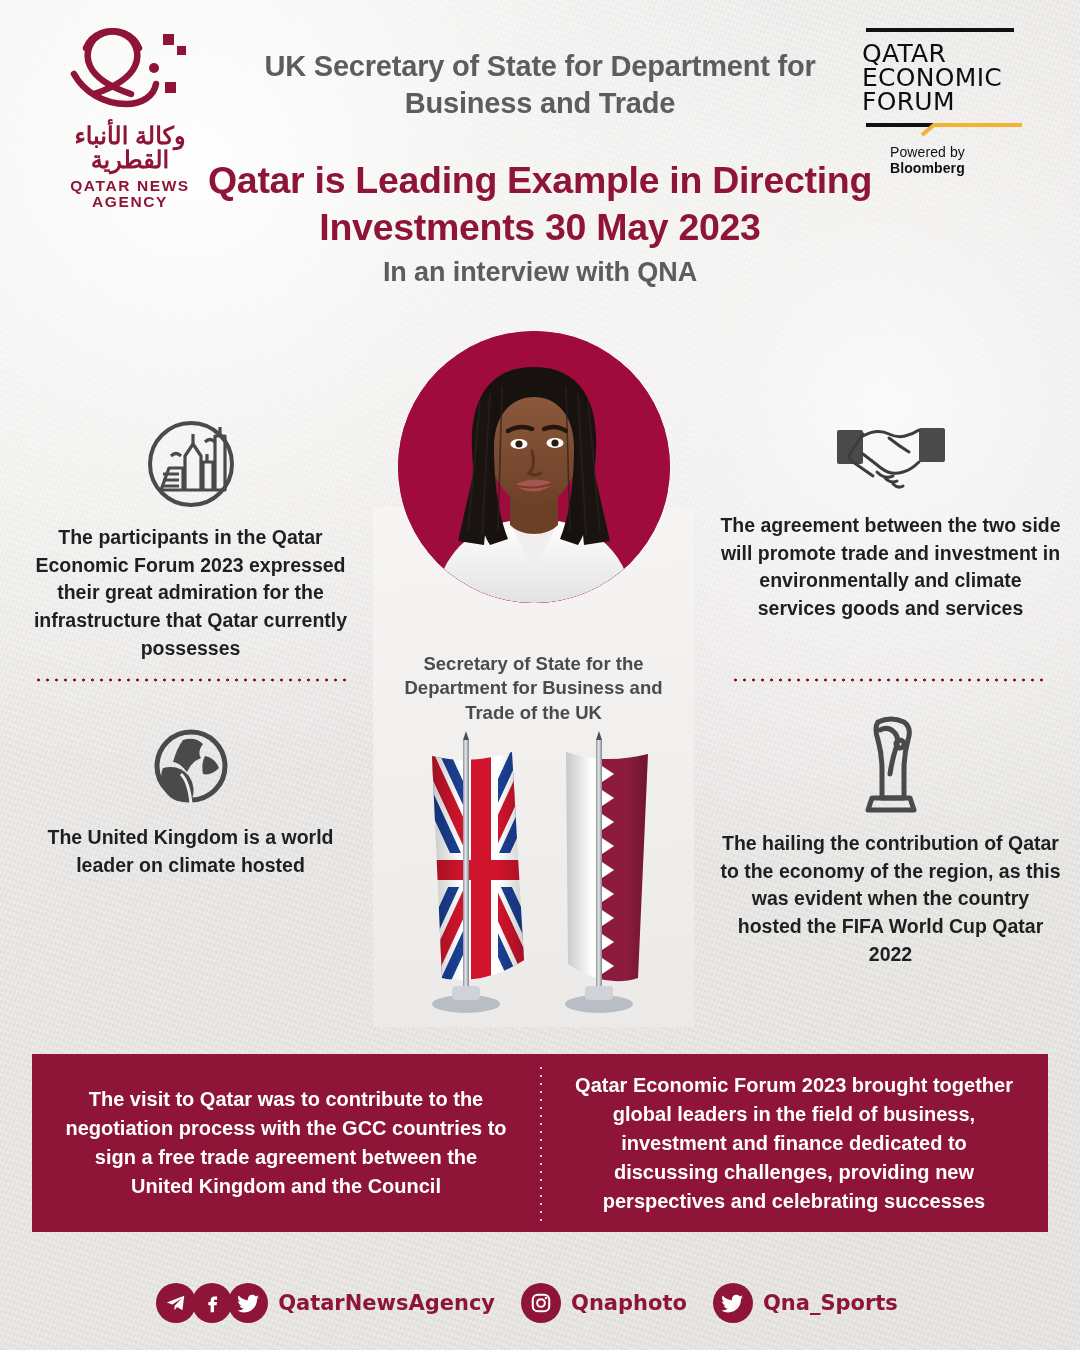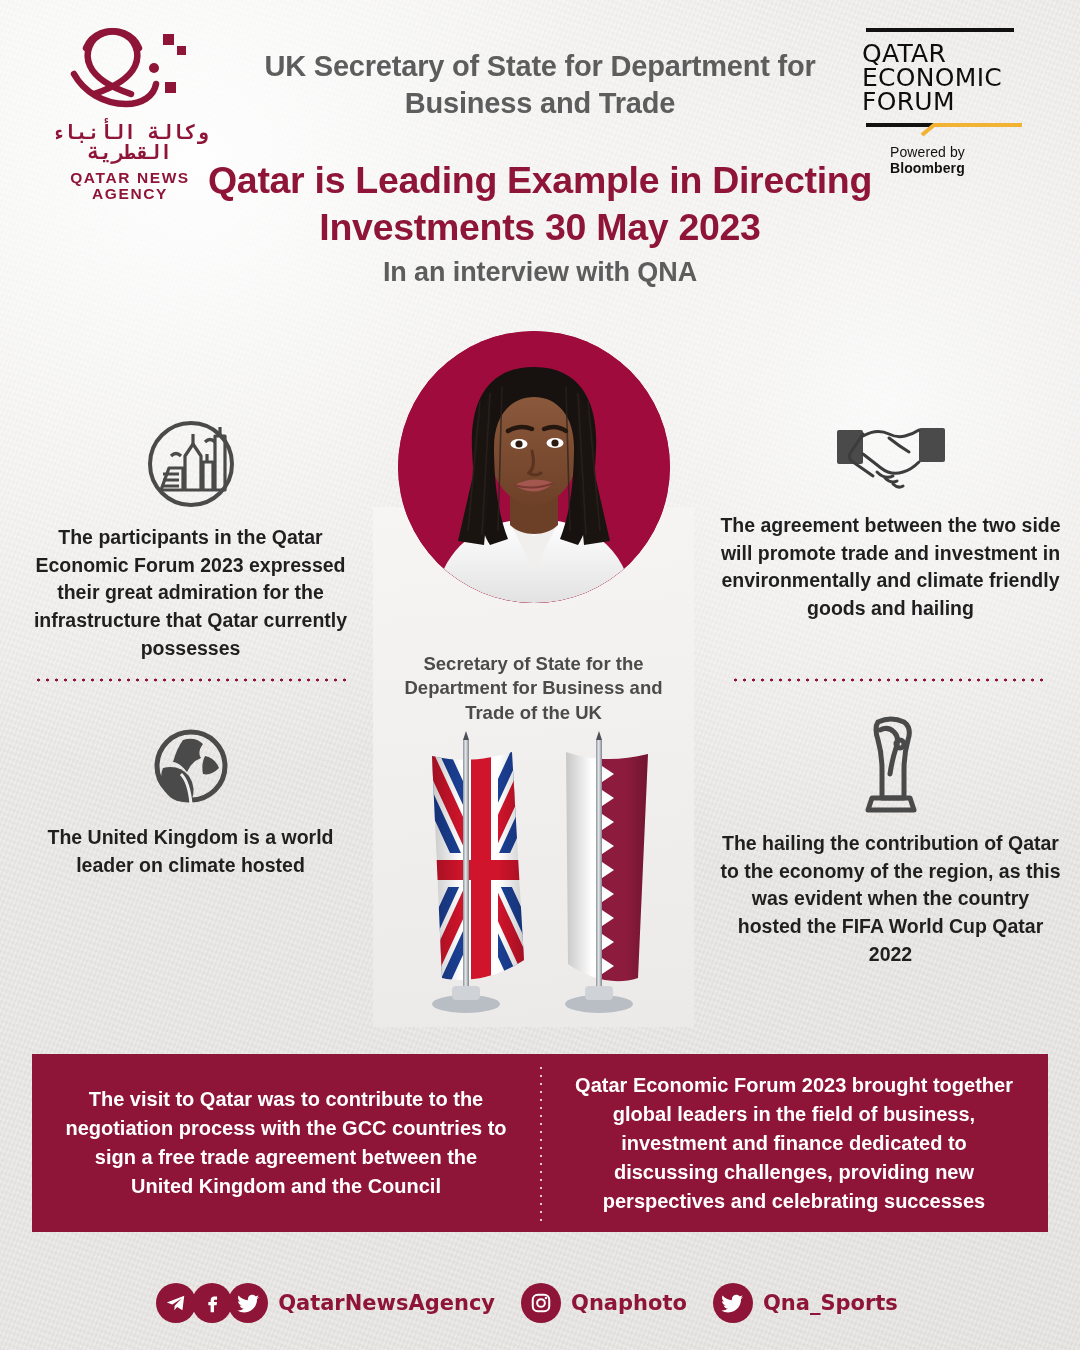--- a/index.html
+++ b/index.html
@@ -14,21 +14,21 @@
     background:
       radial-gradient(circle at 18% 12%, rgba(255,255,255,.95), rgba(255,255,255,0) 42%),
       radial-gradient(circle at 82% 30%, rgba(255,255,255,.8), rgba(255,255,255,0) 38%),
       repeating-linear-gradient(112deg, rgba(0,0,0,.022) 0 2px, rgba(255,255,255,.03) 2px 4px),
       repeating-linear-gradient(18deg, rgba(0,0,0,.018) 0 3px, rgba(255,255,255,.025) 3px 6px),
       linear-gradient(150deg,#f4f3f1 0%,#edebe9 45%,#e9e7e4 100%);
   }
   
   .qna-logo{position:absolute;left:44px;top:22px;width:172px;height:152px;text-align:center;}
   .qna-mark{width:172px;height:104px;display:block;}
-  .qna-ar{font-size:20px;color:#8e1537;font-weight:bold;letter-spacing:.5px;line-height:1;margin-top:-2px;font-family:Liberation Mono, monospace;}
+  .qna-ar{font-size:24px;color:#8e1537;font-weight:bold;letter-spacing:.5px;line-height:1;margin-top:-2px;}
   .qna-en{font-size:15.5px;color:#8e1537;font-weight:bold;letter-spacing:1.6px;line-height:1;margin-top:6px;}
 
   .qef-logo{position:absolute;right:38px;top:28px;width:180px;text-align:left;}
   .qef-rule{height:4px;background:#111;width:148px;margin:0 0 10px 4px;}
   .qef-word{font-size:25px;line-height:.96;font-weight:400;color:#0d0d0d;letter-spacing:.3px;
             font-family:"DejaVu Sans", sans-serif;}
   .qef-swoosh{margin:7px 0 0 4px;width:156px;height:16px;display:block;}
   .qef-pb{font-size:14px;color:#111;margin:7px 0 0 28px;letter-spacing:.1px;}
   .qef-pb b{font-weight:bold;}
 
@@ -263,21 +263,21 @@
       <g fill="none" stroke="#3c3c3c" stroke-width="3" stroke-linejoin="round" stroke-linecap="round">
         <path d="M30 18 q14 -8 26 -2 q8 4 16 2 q8 -2 14 -6"></path>
         <path d="M86 44 q-8 8 -16 10 q-12 4 -22 -4 L30 36"></path>
         <path d="M30 16 L18 34 q-4 6 2 10 l20 14"></path>
         <path d="M44 54 q8 8 16 4"></path>
         <path d="M52 60 q6 6 12 3"></path>
         <path d="M60 66 q5 5 10 2"></path>
         <path d="M56 20 q10 8 20 14"></path>
       </g>
     </svg>
-    <div class="btext">The agreement between the two side will promote trade and investment in environmentally and climate friendly goods and hailing</div>
+    <div class="btext">The agreement between the two side will promote trade and investment in environmentally and climate services goods and services</div>
   </div>
 
   <div class="block" id="block-bl">
     <svg class="bicon" width="84" height="84" viewBox="0 0 84 84">
       <circle cx="42" cy="40" r="34" fill="none" stroke="#4a4a4a" stroke-width="5"></circle>
       <path d="M34 14 q12 -4 20 4 q-6 8 -2 14 q-10 4 -14 14 q-8 -10 -14 -10 q4 -14 10 -22 Z" fill="#4a4a4a"></path>
       <path d="M56 30 q10 2 14 12 q-8 8 -16 6 q-2 -10 2 -18 Z" fill="#4a4a4a"></path>
       <path d="M14 42 q16 -4 26 8 q8 12 2 26 q-20 2 -28 -14 q-4 -12 0 -20 Z" fill="#4a4a4a"></path>
       <path d="M42 78 q-2 -22 -10 -30" stroke="#f1efed" stroke-width="3" fill="none"></path>
     </svg>

